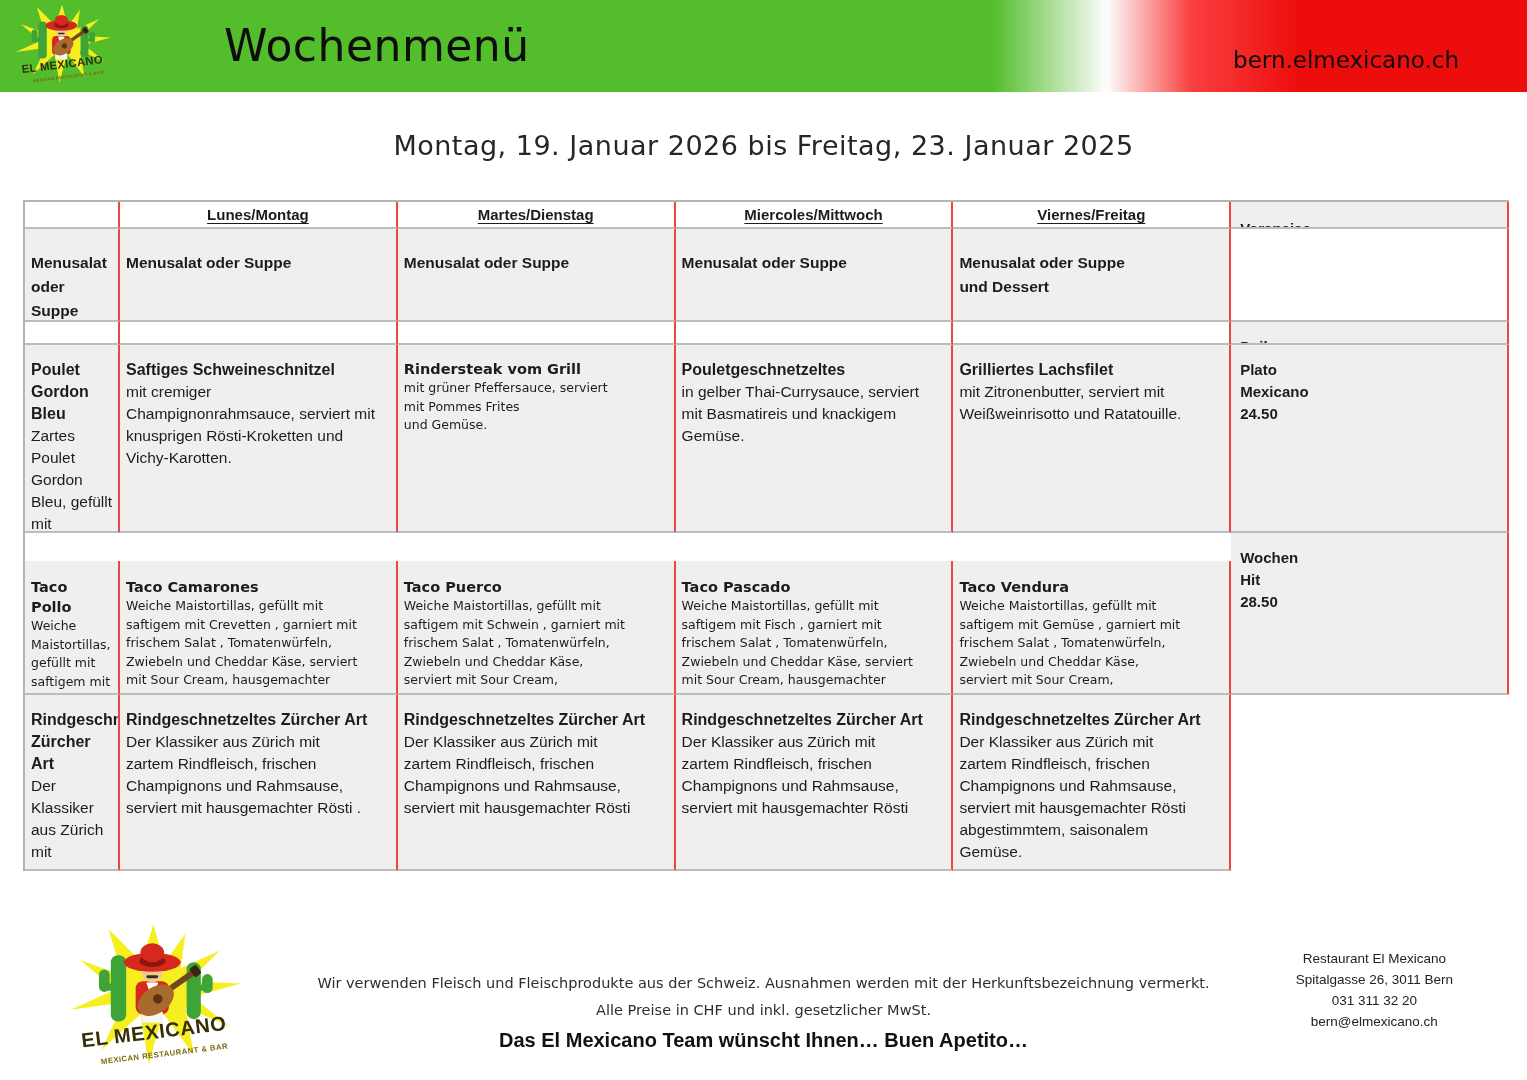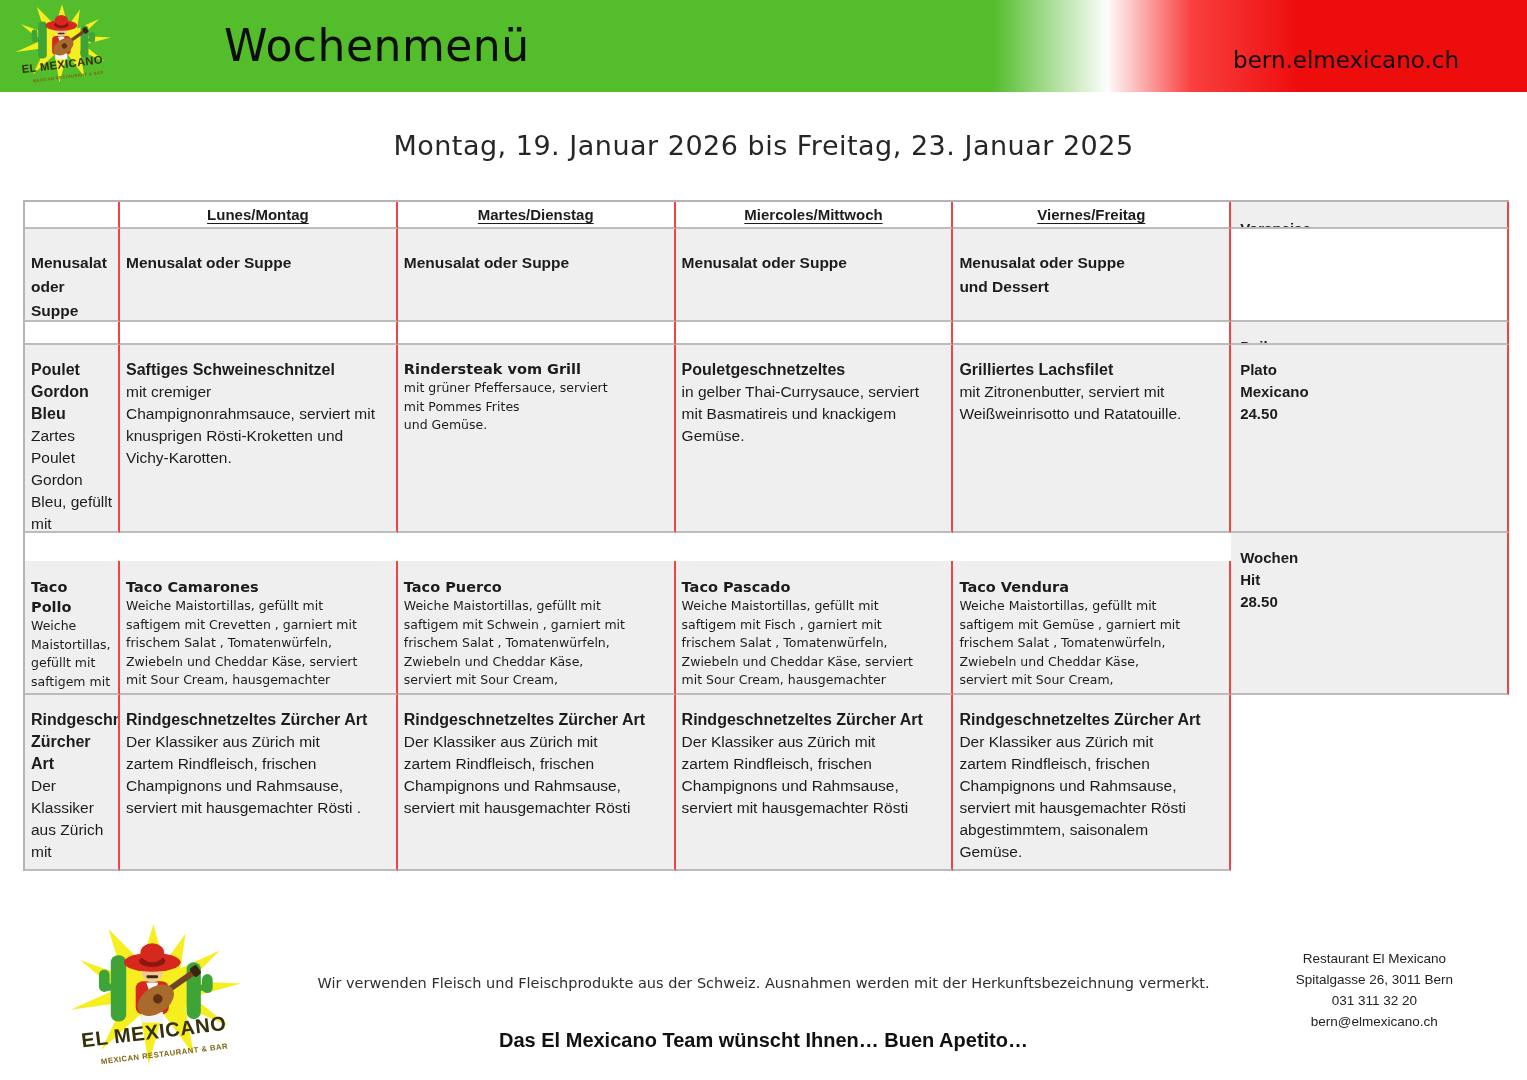--- a/index.html
+++ b/index.html
@@ -280,20 +280,21 @@
 </div>
 
 <svg class="logo-footer" viewBox="0 0 150 130">
   <use href="#mex-art"></use>
   <text x="12" y="106" transform="rotate(-7 12 106)" class="logo-name-txt">EL MEXICANO</text>
   <text x="28" y="120" transform="rotate(-7 28 120)" class="logo-tag-txt">MEXICAN RESTAURANT &amp; BAR</text>
 </svg>
 
 <div class="footer-notes geo">
   <div>Wir verwenden Fleisch und Fleischprodukte aus der Schweiz. Ausnahmen werden mit der Herkunftsbezeichnung vermerkt.</div>
+  <div>Alle Preise in CHF und inkl. gesetzlicher MwSt.</div>
 </div>
 
 <div class="footer-greeting">Das El Mexicano Team wünscht Ihnen… Buen Apetito…</div>
 
 <div class="footer-contact">
   <div>Restaurant El Mexicano</div>
   <div>Spitalgasse 26, 3011 Bern</div>
   <div>031 311 32 20</div>
   <div>bern@elmexicano.ch</div>
 </div>

